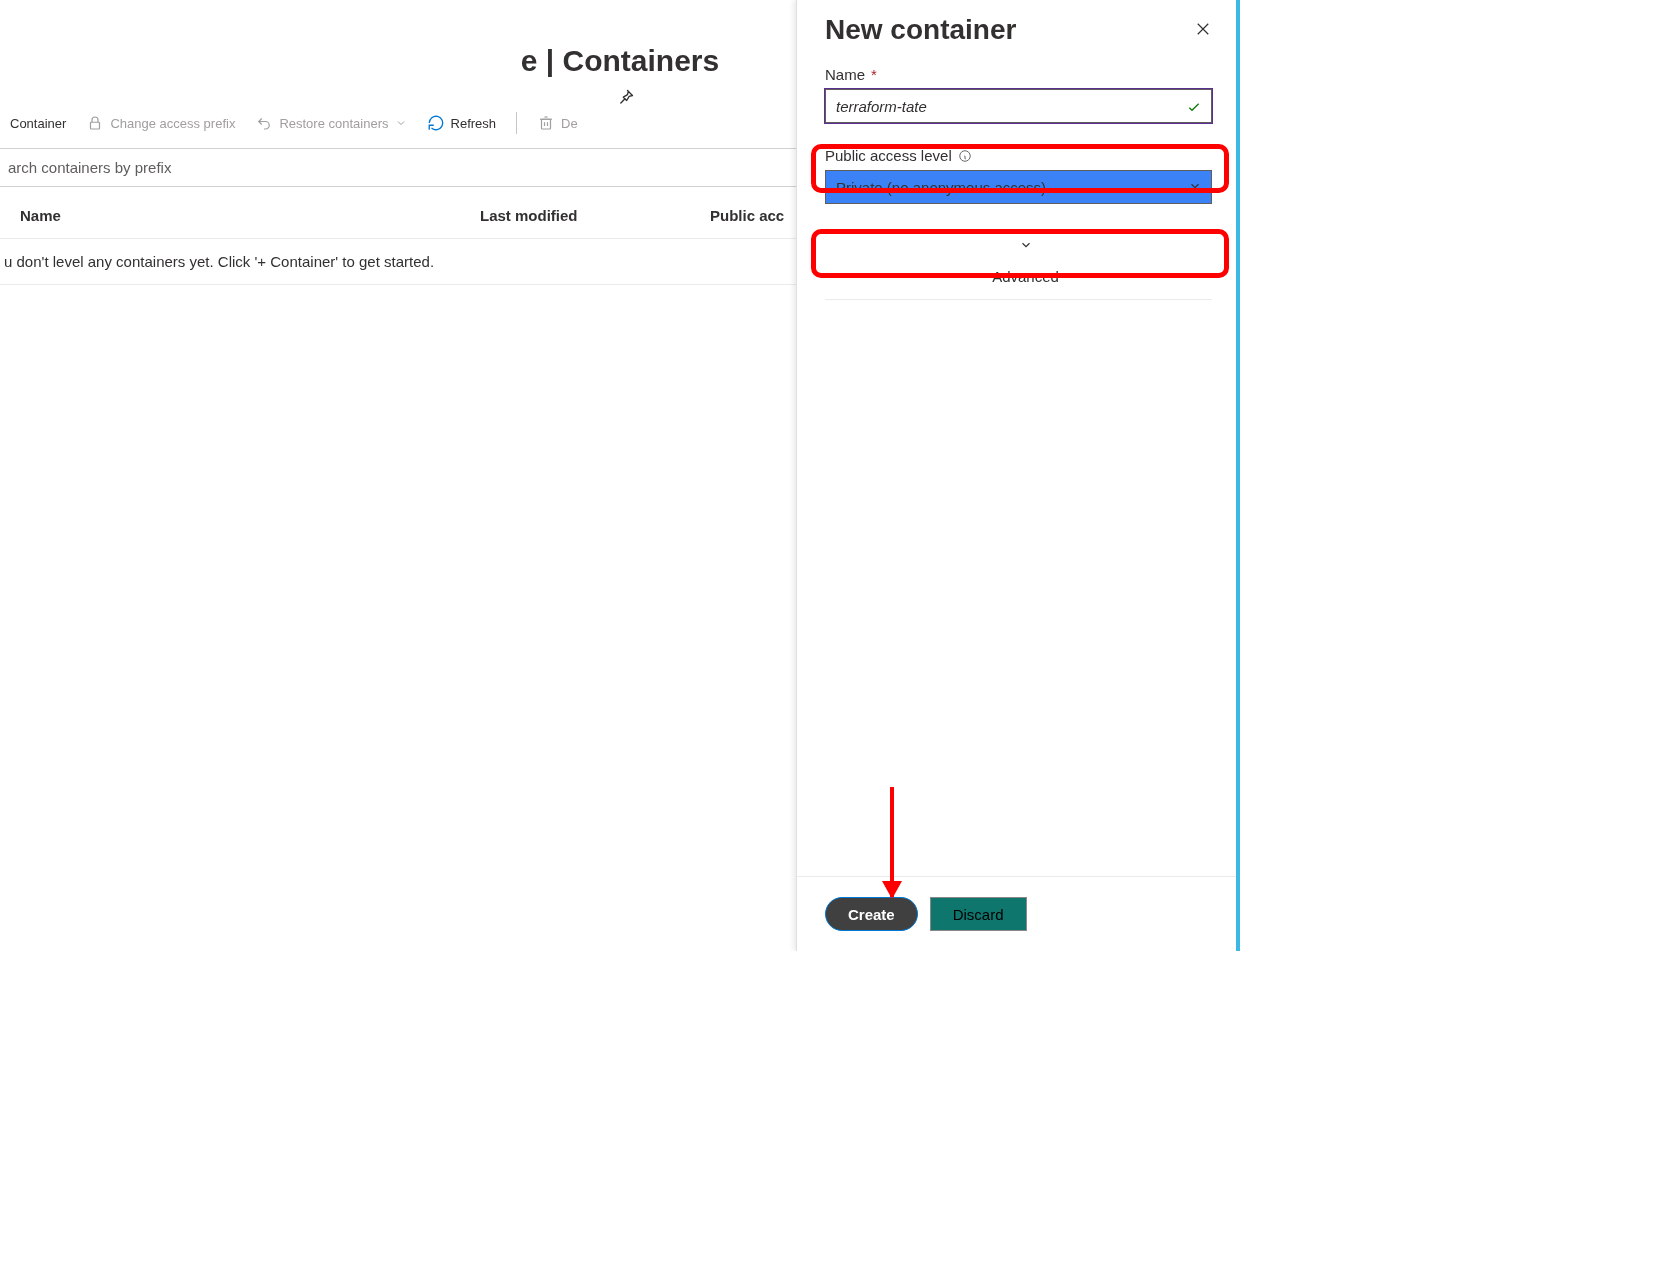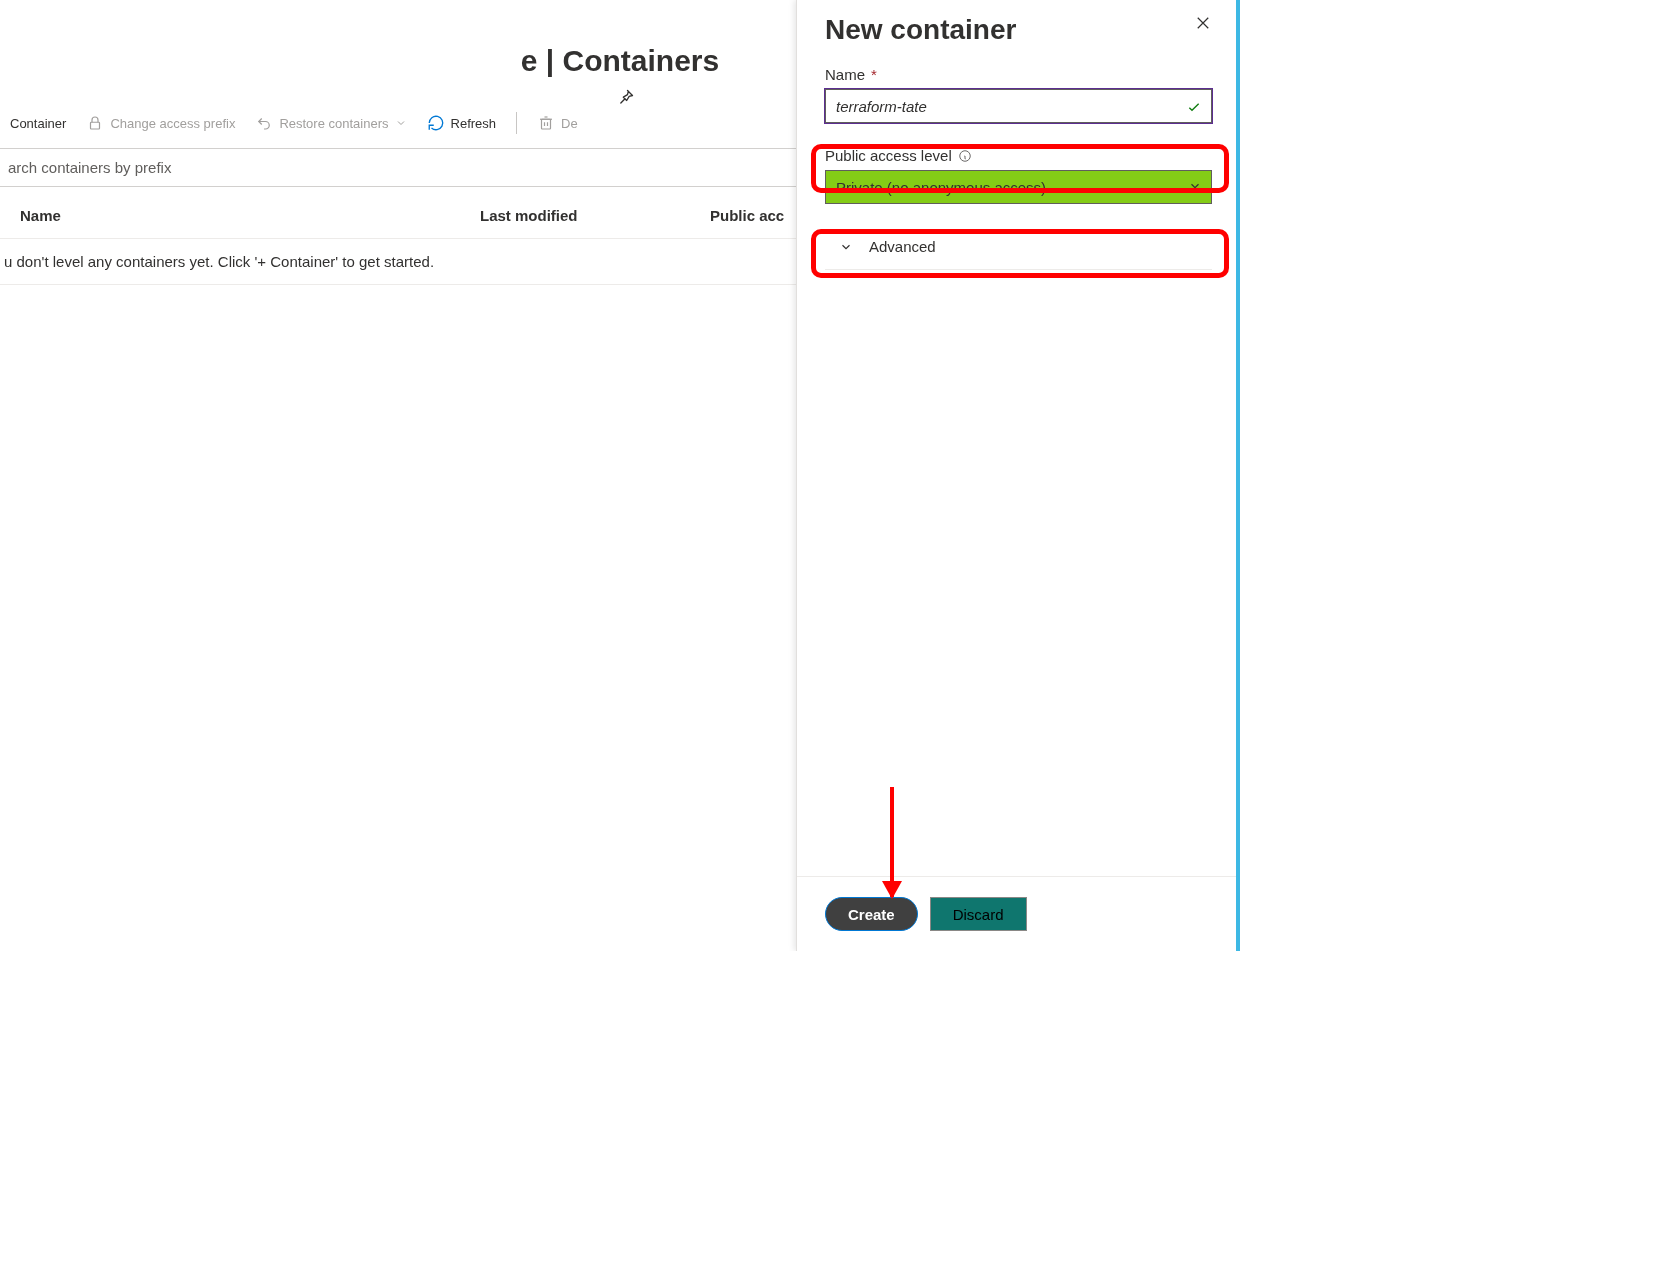--- a/index.html
+++ b/index.html
@@ -92,21 +92,21 @@
     bottom: 0;
     width: 444px;
     background: #fff;
     box-shadow: -2px 0 6px rgba(0,0,0,.1);
     border-left: 1px solid #e1dfdd;
     display: flex;
     flex-direction: column;
   }
   .panel-head {
     display: flex;
-    align-items: flex-start;
+    align-items: center;
     justify-content: space-between;
     padding: 14px 28px 20px 28px;
   }
   .panel-title { font-size: 28px; font-weight: 600; color: #323130; }
   .close-btn { cursor: pointer; }
   .close-btn svg { width: 18px; height: 18px; color: #323130; }
 
   .panel-body { padding: 0 28px; flex: 1; overflow: auto; }
 
   .field { margin-bottom: 24px; position: relative; }
@@ -135,39 +135,40 @@
   .select-wrap {
     position: relative;
     width: 100%;
   }
   .select {
     width: 100%;
     height: 34px;
     border: 1px solid #605e5c;
     padding: 0 34px 0 10px;
     font-size: 15px;
-    background: #84cc16;
+    background: #3b82f6;
     display: flex;
     align-items: center;
     cursor: pointer;
   }
   .select-chev {
     position: absolute;
     right: 10px; top: 9px;
     width: 14px; height: 14px;
   }
 
   .advanced {
     display: flex;
     align-items: center;
     gap: 16px;
     padding: 10px 0 14px 14px;
     border-bottom: 1px solid #edebe9;
     font-size: 15px;
     cursor: pointer;
+    flex-direction: column;
   }
   .advanced svg { width: 14px; height: 14px; }
 
   .panel-foot {
     border-top: 1px solid #edebe9;
     padding: 20px 28px;
     display: flex;
     gap: 12px;
   }
   .btn {

